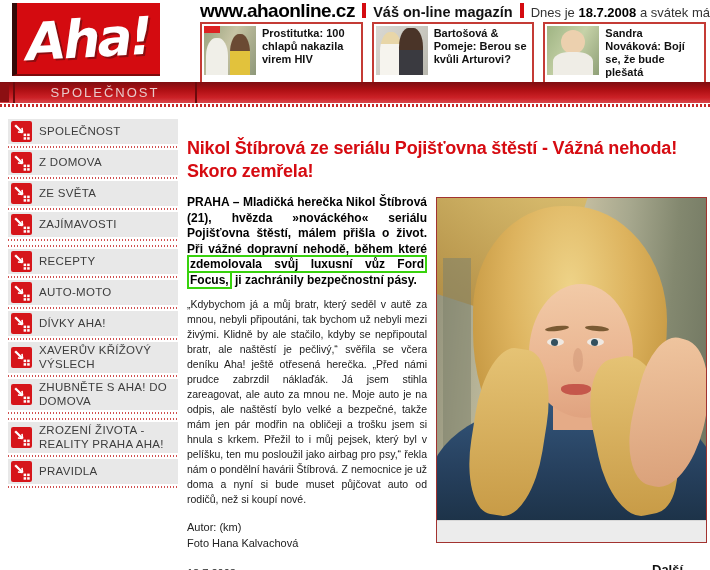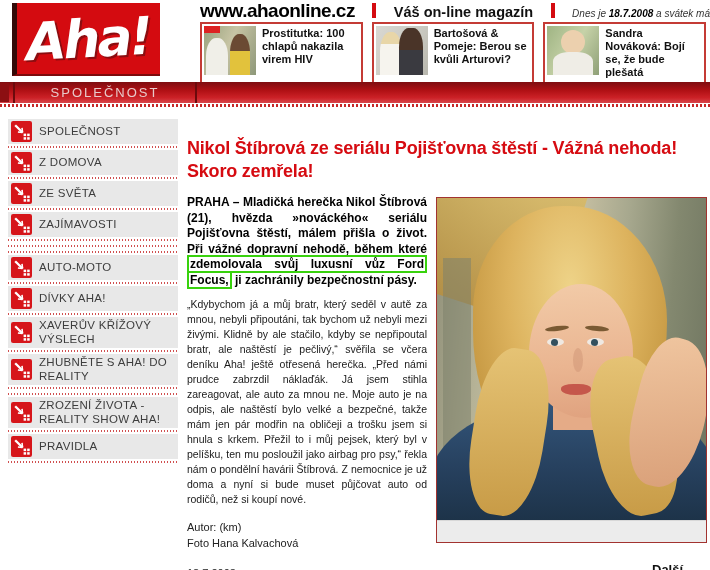--- a/index.html
+++ b/index.html
@@ -20,21 +20,21 @@
     transform:rotate(-3deg); text-shadow:2px 2px 0 #8c0d10;
     font-family:"DejaVu Sans", sans-serif;
   }
   .topline {
     position:absolute; left:200px; top:0; width:510px; height:21px;
     display:flex; align-items:baseline; white-space:nowrap; overflow:hidden;justify-content:space-between;
   }
   .site-url { font-size:19px; font-weight:bold; letter-spacing:-0.5px; color:#000; }
   .vsep { align-self:center; width:4px; height:15px; background:#d40b10; margin:0 7px; flex:none; }
   .tagline { font-size:14.5px; font-weight:bold; color:#111; }
-  .dateline { font-size:10px; color:#333;font-style:italic; }
+  .dateline { font-size:13px; color:#333; }
   .dateline b { color:#000; }
 
   .teasers { position:absolute; left:200px; top:22px; width:506px; display:flex; gap:9px; }
   .teaser { flex:1; height:62px; border:2px solid #c43b35; background:#fff; display:flex; padding:2px; cursor:pointer; }
   .tphoto { width:52px; height:49px; flex:none; position:relative; overflow:hidden; background:#aaa; }
   .ttitle { font-size:11px; font-weight:bold; line-height:13px; padding:1px 1px 0 6px; color:#111; }
   
   .t1 { background:linear-gradient(115deg,#97a17c 0%,#c7c4a4 45%,#8e9879 100%); }
   .t1 .blob-a { position:absolute; left:2px; top:12px; width:22px; height:40px; background:#f0efe8; border-radius:45% 45% 0 0; }
   .t1 .blob-b { position:absolute; right:6px; top:8px; width:20px; height:42px; background:linear-gradient(180deg,#6b4a33 0 40%,#e2c23c 40%); border-radius:45% 45% 0 0; }
@@ -235,20 +235,32 @@
           <rect x="15.4" y="15.4" width="2.4" height="2.4" fill="#fff"></rect>
         </svg>
       <span class="lbl">ZAJÍMAVOSTI</span>
     </div>
     <div class="side-sep">
         <i></i>
       </div>
     <div class="side-sep">
         <i></i>
       </div>
+    <div class="side-item">
+      <svg class="icon" viewBox="0 0 20 20">
+          <rect width="20" height="20" rx="2" fill="#d6151a"></rect>
+          <path d="M4 4 L11 11" stroke="#fff" stroke-width="2.2"></path>
+          <path d="M11 11l-4.4-.5M11 11l-.5-4.4" stroke="#fff" stroke-width="1.5"></path>
+          <rect x="12" y="12" width="2.4" height="2.4" fill="#fff"></rect>
+          <rect x="15.4" y="12" width="2.4" height="2.4" fill="#fff"></rect>
+          <rect x="12" y="15.4" width="2.4" height="2.4" fill="#fff"></rect>
+          <rect x="15.4" y="15.4" width="2.4" height="2.4" fill="#fff"></rect>
+        </svg>
+      <span class="lbl">RECEPTY</span>
+    </div>
     <div class="side-sep">
         <i></i>
       </div>
     <div class="side-item">
       <svg class="icon" viewBox="0 0 20 20">
           <rect width="20" height="20" rx="2" fill="#d6151a"></rect>
           <path d="M4 4 L11 11" stroke="#fff" stroke-width="2.2"></path>
           <path d="M11 11l-4.4-.5M11 11l-.5-4.4" stroke="#fff" stroke-width="1.5"></path>
           <rect x="12" y="12" width="2.4" height="2.4" fill="#fff"></rect>
           <rect x="15.4" y="12" width="2.4" height="2.4" fill="#fff"></rect>
@@ -293,39 +305,39 @@
     <div class="side-item">
       <svg class="icon" viewBox="0 0 20 20">
           <rect width="20" height="20" rx="2" fill="#d6151a"></rect>
           <path d="M4 4 L11 11" stroke="#fff" stroke-width="2.2"></path>
           <path d="M11 11l-4.4-.5M11 11l-.5-4.4" stroke="#fff" stroke-width="1.5"></path>
           <rect x="12" y="12" width="2.4" height="2.4" fill="#fff"></rect>
           <rect x="15.4" y="12" width="2.4" height="2.4" fill="#fff"></rect>
           <rect x="12" y="15.4" width="2.4" height="2.4" fill="#fff"></rect>
           <rect x="15.4" y="15.4" width="2.4" height="2.4" fill="#fff"></rect>
         </svg>
-      <span class="lbl">ZHUBNĚTE S AHA! DO REALITY</span>
-    </div>
-    <div class="side-sep">
-        <i></i>
-      </div>
-    <div class="side-sep">
-        <i></i>
-      </div>
-    <div class="side-item">
-      <svg class="icon" viewBox="0 0 20 20">
-          <rect width="20" height="20" rx="2" fill="#d6151a"></rect>
-          <path d="M4 4 L11 11" stroke="#fff" stroke-width="2.2"></path>
-          <path d="M11 11l-4.4-.5M11 11l-.5-4.4" stroke="#fff" stroke-width="1.5"></path>
-          <rect x="12" y="12" width="2.4" height="2.4" fill="#fff"></rect>
-          <rect x="15.4" y="12" width="2.4" height="2.4" fill="#fff"></rect>
-          <rect x="12" y="15.4" width="2.4" height="2.4" fill="#fff"></rect>
-          <rect x="15.4" y="15.4" width="2.4" height="2.4" fill="#fff"></rect>
-        </svg>
-      <span class="lbl">ZROZENÍ ŽIVOTA - REALITY SHOW AHA!</span>
+      <span class="lbl">ZHUBNĚTE S AHA! DO DOMOVA</span>
+    </div>
+    <div class="side-sep">
+        <i></i>
+      </div>
+    <div class="side-sep">
+        <i></i>
+      </div>
+    <div class="side-item">
+      <svg class="icon" viewBox="0 0 20 20">
+          <rect width="20" height="20" rx="2" fill="#d6151a"></rect>
+          <path d="M4 4 L11 11" stroke="#fff" stroke-width="2.2"></path>
+          <path d="M11 11l-4.4-.5M11 11l-.5-4.4" stroke="#fff" stroke-width="1.5"></path>
+          <rect x="12" y="12" width="2.4" height="2.4" fill="#fff"></rect>
+          <rect x="15.4" y="12" width="2.4" height="2.4" fill="#fff"></rect>
+          <rect x="12" y="15.4" width="2.4" height="2.4" fill="#fff"></rect>
+          <rect x="15.4" y="15.4" width="2.4" height="2.4" fill="#fff"></rect>
+        </svg>
+      <span class="lbl">ZROZENÍ ŽIVOTA - REALITY PRAHA AHA!</span>
     </div>
     <div class="side-sep">
         <i></i>
       </div>
     <div class="side-item">
       <svg class="icon" viewBox="0 0 20 20">
           <rect width="20" height="20" rx="2" fill="#d6151a"></rect>
           <path d="M4 4 L11 11" stroke="#fff" stroke-width="2.2"></path>
           <path d="M11 11l-4.4-.5M11 11l-.5-4.4" stroke="#fff" stroke-width="1.5"></path>
           <rect x="12" y="12" width="2.4" height="2.4" fill="#fff"></rect>

